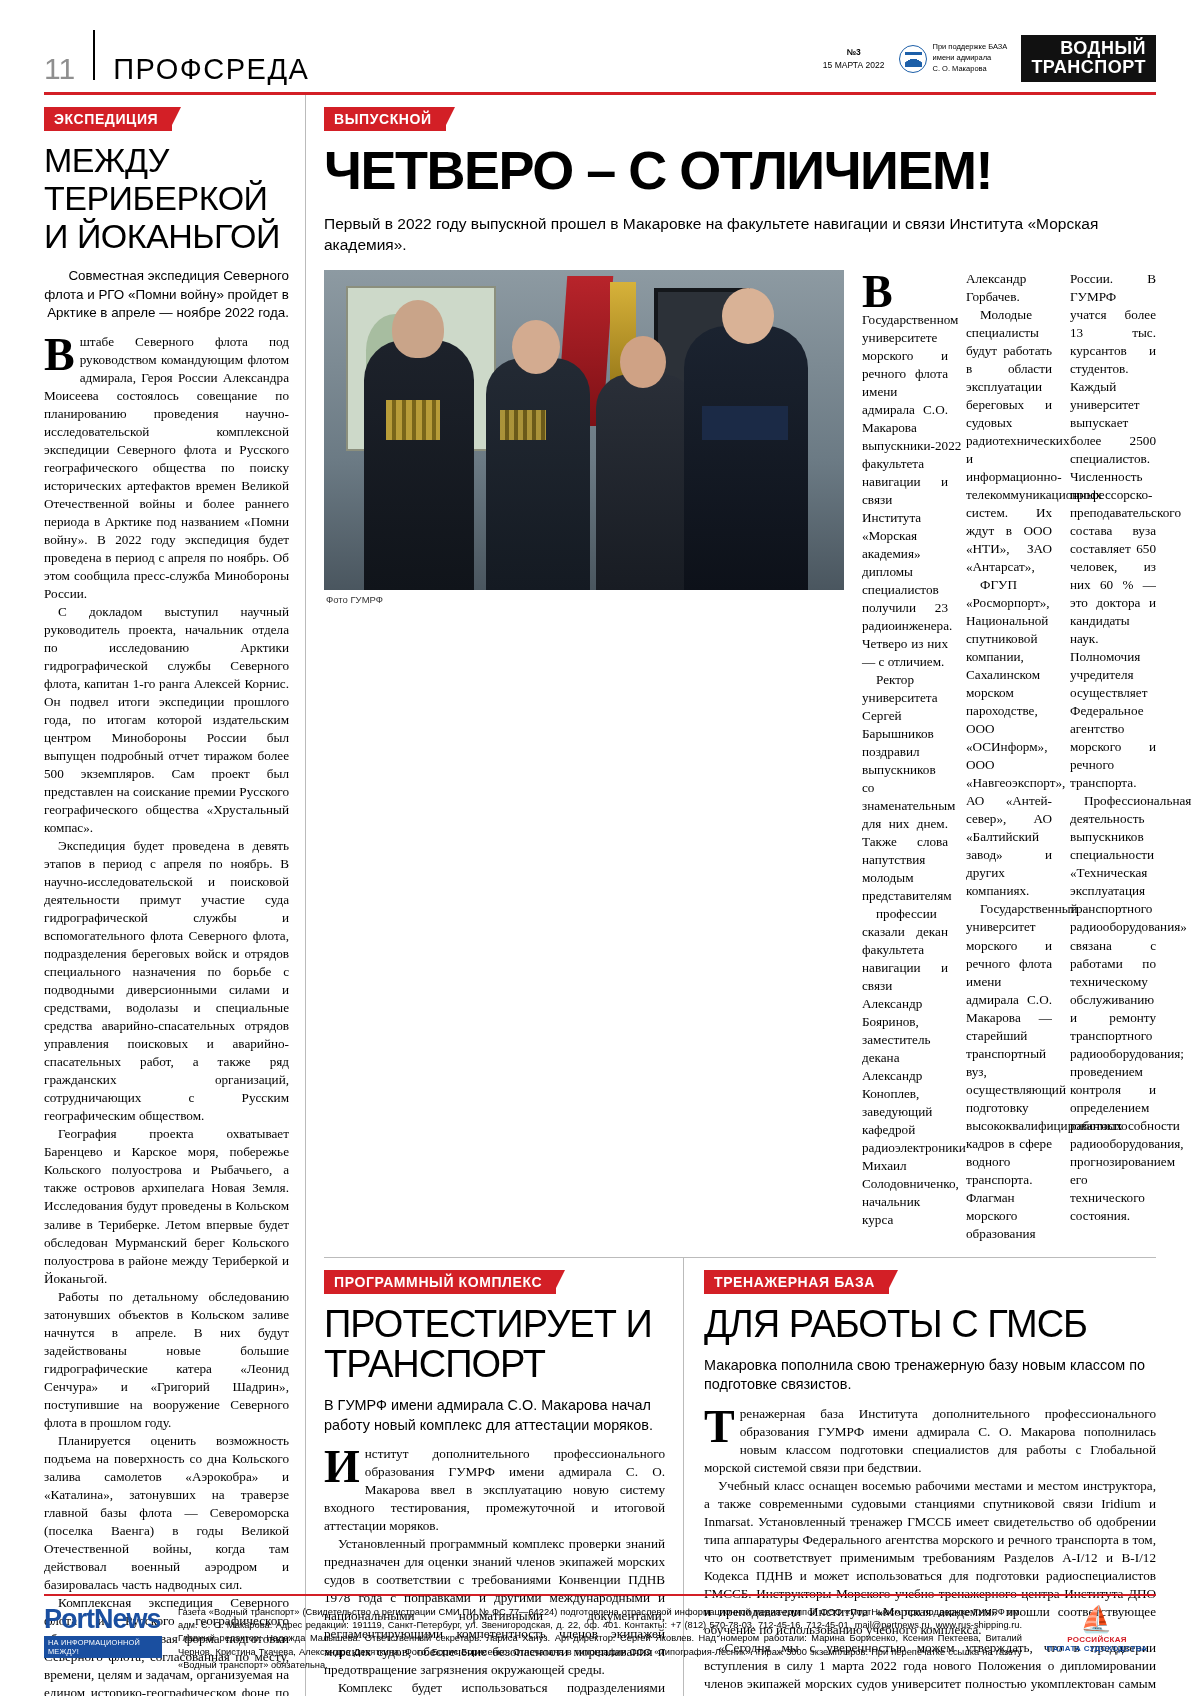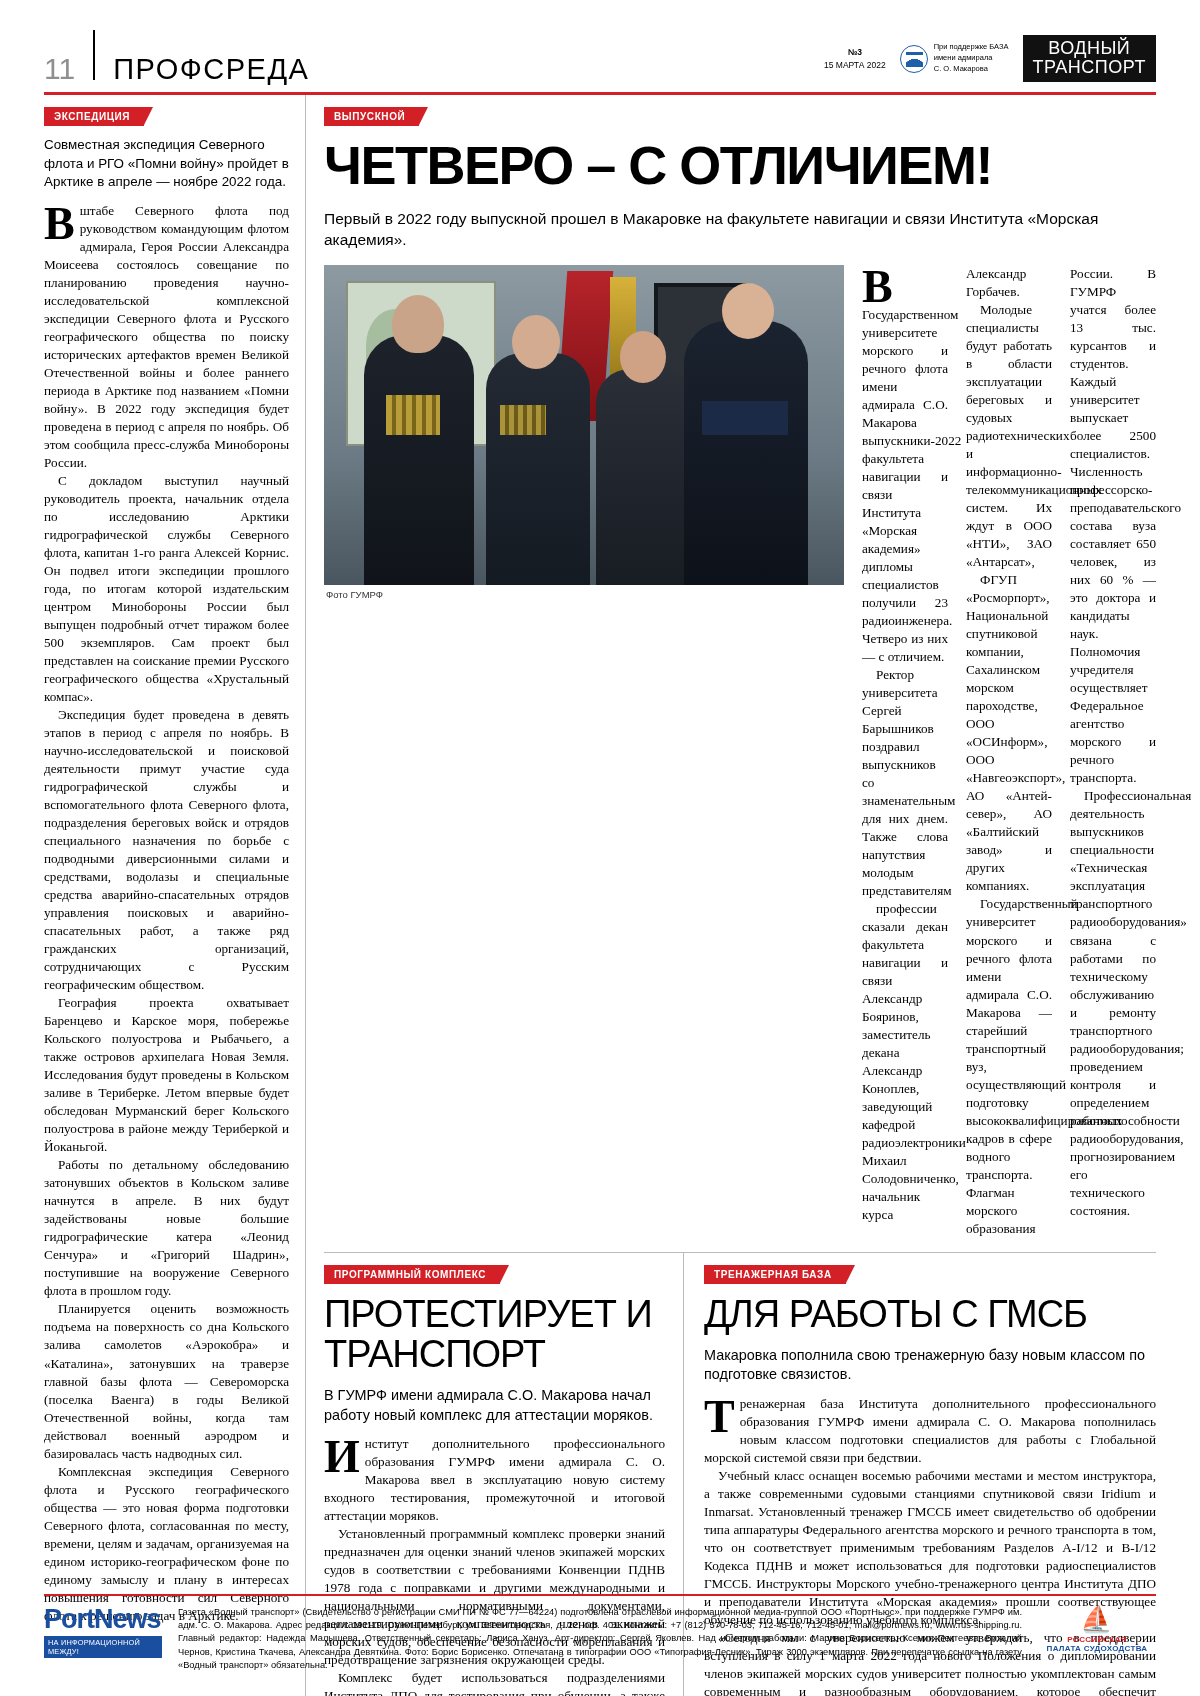--- a/index.html
+++ b/index.html
@@ -40,54 +40,54 @@
   }
   .support-logo::after{
     content:""; position:absolute; left:5px; top:6px; width:17px; height:15px;
     background:
       linear-gradient(to bottom, #1d5fa8 0 3px, transparent 3px 100%),
       radial-gradient(circle at 50% 120%, #1d5fa8 0 55%, transparent 56%);
   }
   .support-text { font-family:"Liberation Sans", sans-serif; font-size:7.5px; line-height:1.45; }
   .paper-logo {
     background:#111; color:#fff; padding:4px 10px 5px 10px;
-    font-family:"Liberation Sans", sans-serif; font-weight:normal;
-    text-align:center; line-height:1.05;
+    font-family:"Liberation Sans", sans-serif; font-weight:bold;
+    text-align:right; line-height:1.05;
   }
   .paper-logo .l1 { font-size:18px; letter-spacing:0.5px; display:block;}
   .paper-logo .l2 { font-size:18px; letter-spacing:0.5px; display:block;}
 
   .rule-top { height:3px; background:#d31f26; margin-top:8px; }
 
   
   .content { display:flex; gap:0; margin-top:0; }
   .col-left { width:262px; padding-right:16px; border-right:1px solid #bbb; }
   .col-main { flex:1; padding-left:18px; }
 
   
   .kicker {
     display:inline-block; position:relative;
     background:#d31f26; color:#fff;
     font-family:"Liberation Sans", sans-serif; font-weight:bold;
-    font-size:10px; letter-spacing:0.6px;
+    font-size:14px; letter-spacing:0.6px;
     padding:4px 14px 4px 10px; margin-top:12px; margin-bottom:10px;
   }
   .kicker::after{
     content:""; position:absolute; right:-9px; top:0; width:0; height:0;
     border-top:18px solid #d31f26; border-right:9px solid transparent;
   }
 
   h1.head-left {
     font-family:"Liberation Sans", sans-serif;
     font-weight:300; font-size:34px; line-height:1.12; margin:0 0 12px 0;
     letter-spacing:-0.5px;
   }
   .lede-left {
     font-family:"Liberation Sans", sans-serif;
-    font-size:13.4px; line-height:1.38; margin:0 0 10px 0;
+    font-size:13.4px; line-height:1.38; margin:0 0 10px 0;text-align:right;
   }
   .body-text {
     font-size:13.2px; line-height:1.365; text-align:justify;
     hyphens:auto; -webkit-hyphens:auto;
   }
   .body-text p { margin:0; text-indent:14px; }
   .dropcap::first-letter{
     float:left; font-size:46px; line-height:0.82; padding:3px 5px 0 0; font-weight:bold;
   }
   .body-text p.drop { text-indent:0; }
@@ -197,20 +197,21 @@
         <span class="l2">ТРАНСПОРТ</span>
       </div>
     </div>
   </div>
   <div class="rule-top"></div>
 
   <div class="content">
 
     <div class="col-left">
       <div class="kicker">ЭКСПЕДИЦИЯ</div>
+      <h1 class="head-left">МЕЖДУ ТЕРИБЕРКОЙ И ЙОКАНЬГОЙ</h1>
       <p class="lede-left">Совместная экспедиция Северного флота и РГО «Помни войну» пройдет в Арктике в апреле — ноябре 2022 года.</p>
       <div class="body-text">
         <p class="drop dropcap">В штабе Северного флота под руководством командующим флотом адмирала, Героя России Александра Моисеева состоялось совещание по планированию проведения научно-исследовательской комплексной экспедиции Северного флота и Русского географического общества по поиску исторических артефактов времен Великой Отечественной войны и более раннего периода в Арктике под названием «Помни войну». В 2022 году экспедиция будет проведена в период с апреля по ноябрь. Об этом сообщила пресс-служба Минобороны России.</p>
         <p>С докладом выступил научный руководитель проекта, начальник отдела по исследованию Арктики гидрографической службы Северного флота, капитан 1-го ранга Алексей Корнис. Он подвел итоги экспедиции прошлого года, по итогам которой издательским центром Минобороны России был выпущен подробный отчет тиражом более 500 экземпляров. Сам проект был представлен на соискание премии Русского географического общества «Хрустальный компас».</p>
         <p>Экспедиция будет проведена в девять этапов в период с апреля по ноябрь. В научно-исследовательской и поисковой деятельности примут участие суда гидрографической службы и вспомогательного флота Северного флота, подразделения береговых войск и отрядов специального назначения по борьбе с подводными диверсионными силами и средствами, водолазы и специальные средства аварийно-спасательных отрядов управления поисковых и аварийно-спасательных работ, а также ряд гражданских организаций, сотрудничающих с Русским географическим обществом.</p>
         <p>География проекта охватывает Баренцево и Карское моря, побережье Кольского полуострова и Рыбачьего, а также островов архипелага Новая Земля. Исследования будут проведены в Кольском заливе в Териберке. Летом впервые будет обследован Мурманский берег Кольского полуострова в районе между Териберкой и Йоканьгой.</p>
         <p>Работы по детальному обследованию затонувших объектов в Кольском заливе начнутся в апреле. В них будут задействованы новые большие гидрографические катера «Леонид Сенчура» и «Григорий Шадрин», поступившие на вооружение Северного флота в прошлом году.</p>
         <p>Планируется оценить возможность подъема на поверхность со дна Кольского залива самолетов «Аэрокобра» и «Каталина», затонувших на траверзе главной базы флота — Североморска (поселка Ваенга) в годы Великой Отечественной войны, когда там действовал военный аэродром и базировалась часть надводных сил.</p>
         <p>Комплексная экспедиция Северного флота и Русского географического общества — это новая форма подготовки Северного флота, согласованная по месту, времени, целям и задачам, организуемая на едином историко-географическом фоне по единому замыслу и плану в интересах повышения готовности сил Северного флота к решению задач в Арктике.</p>
       </div>

